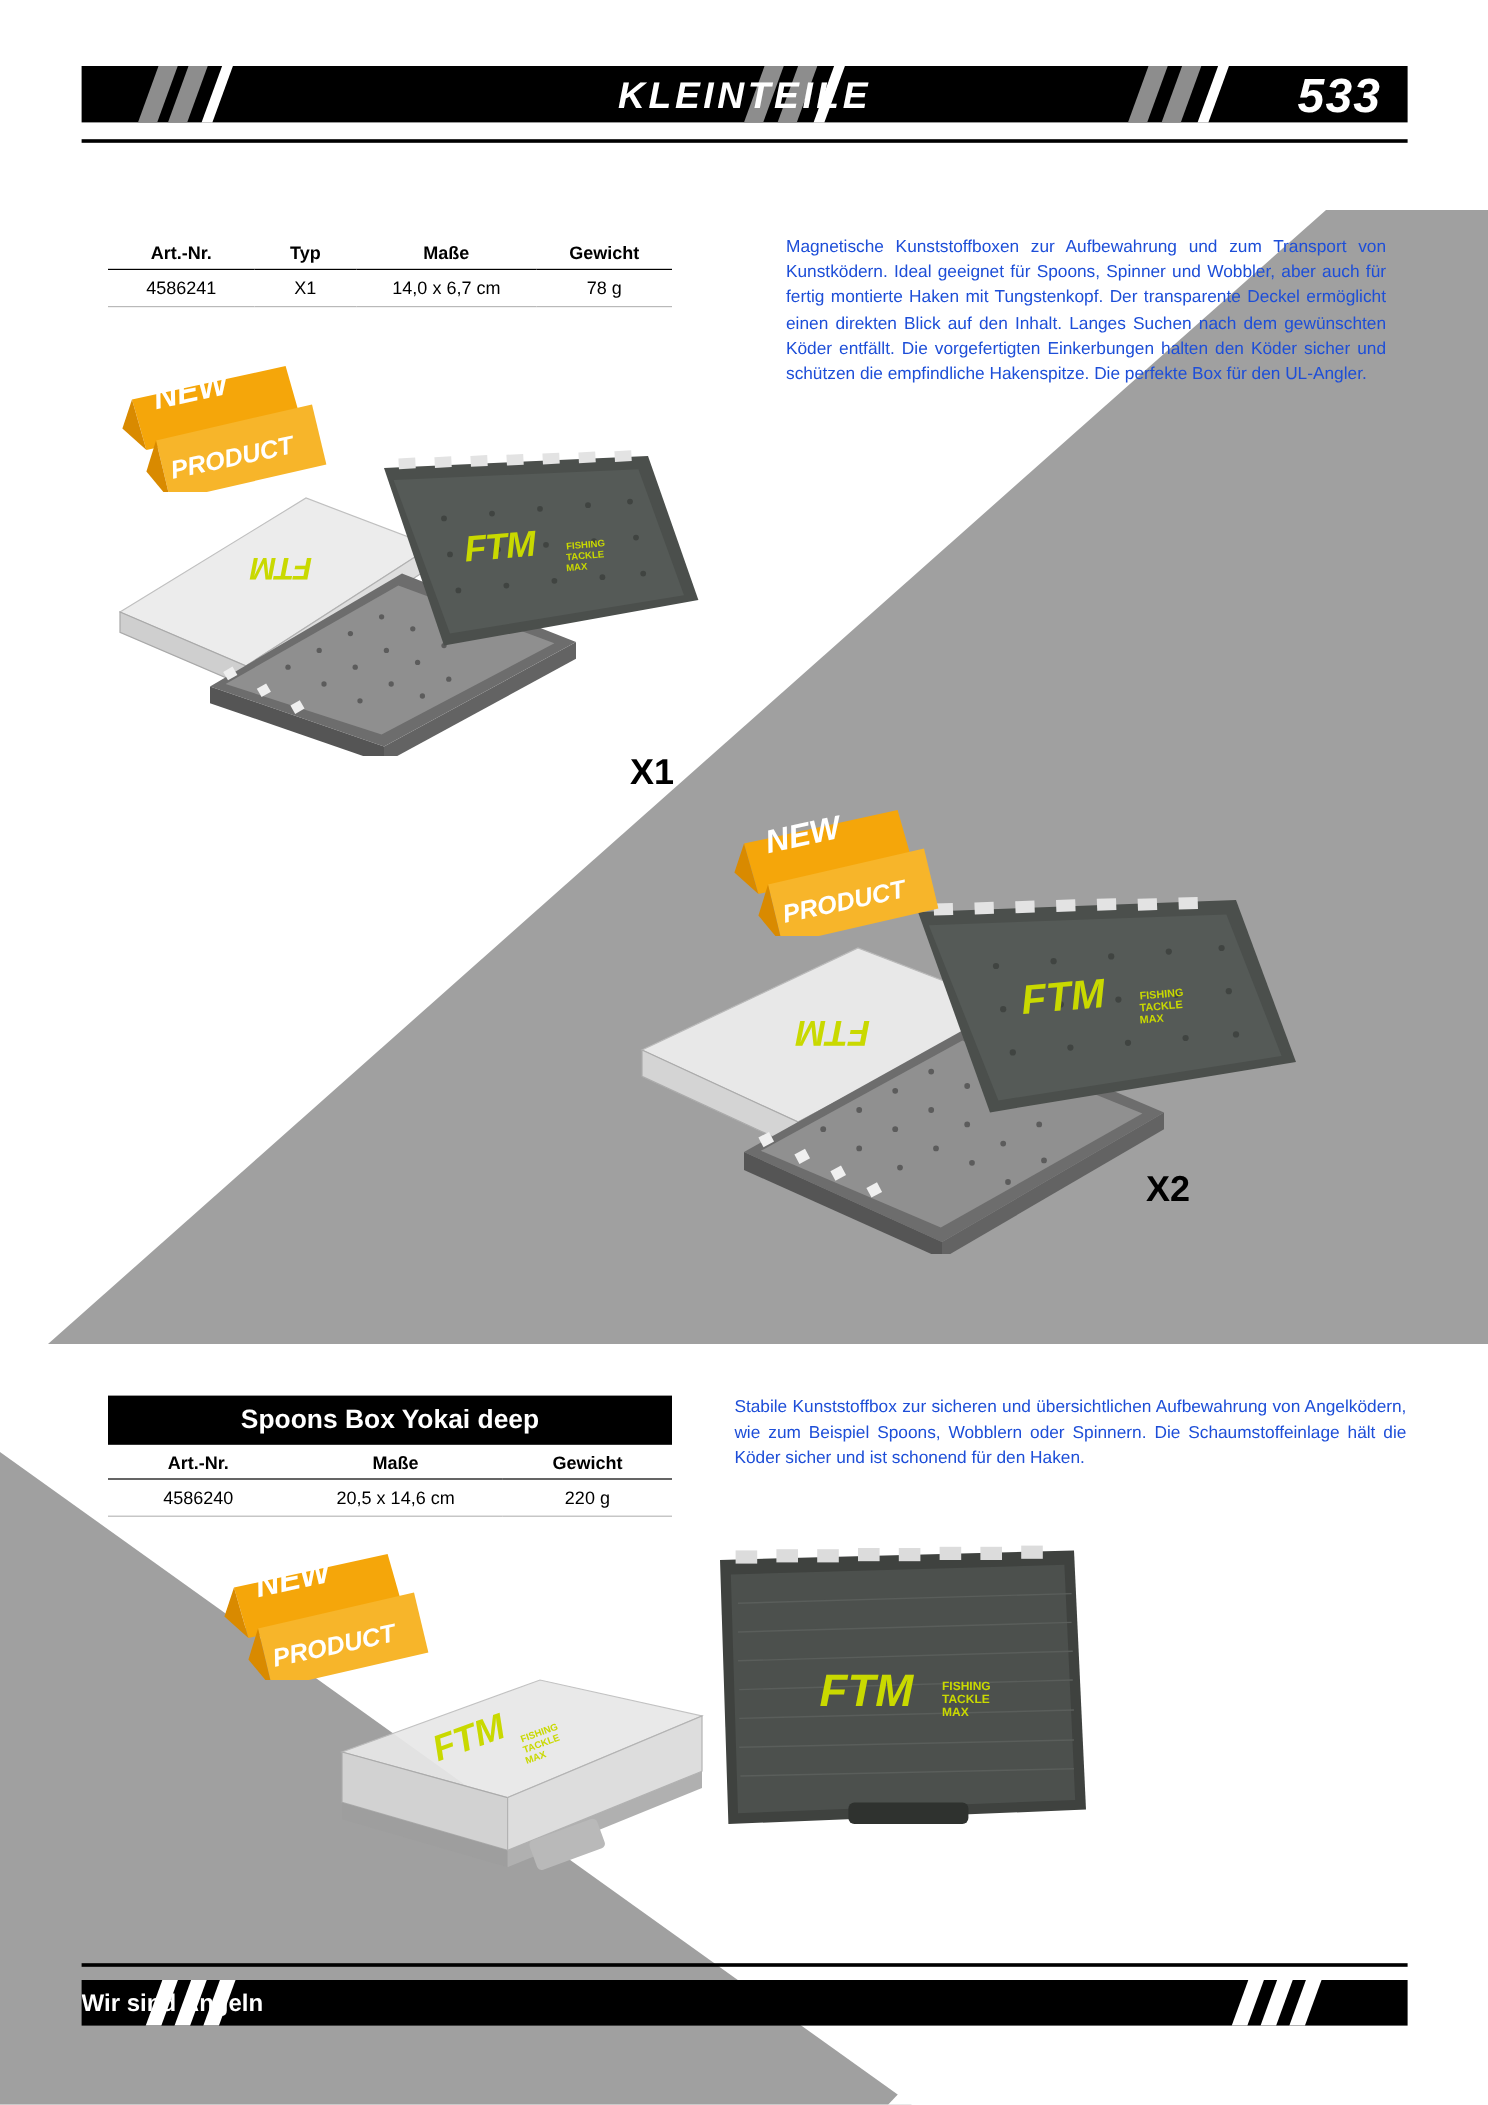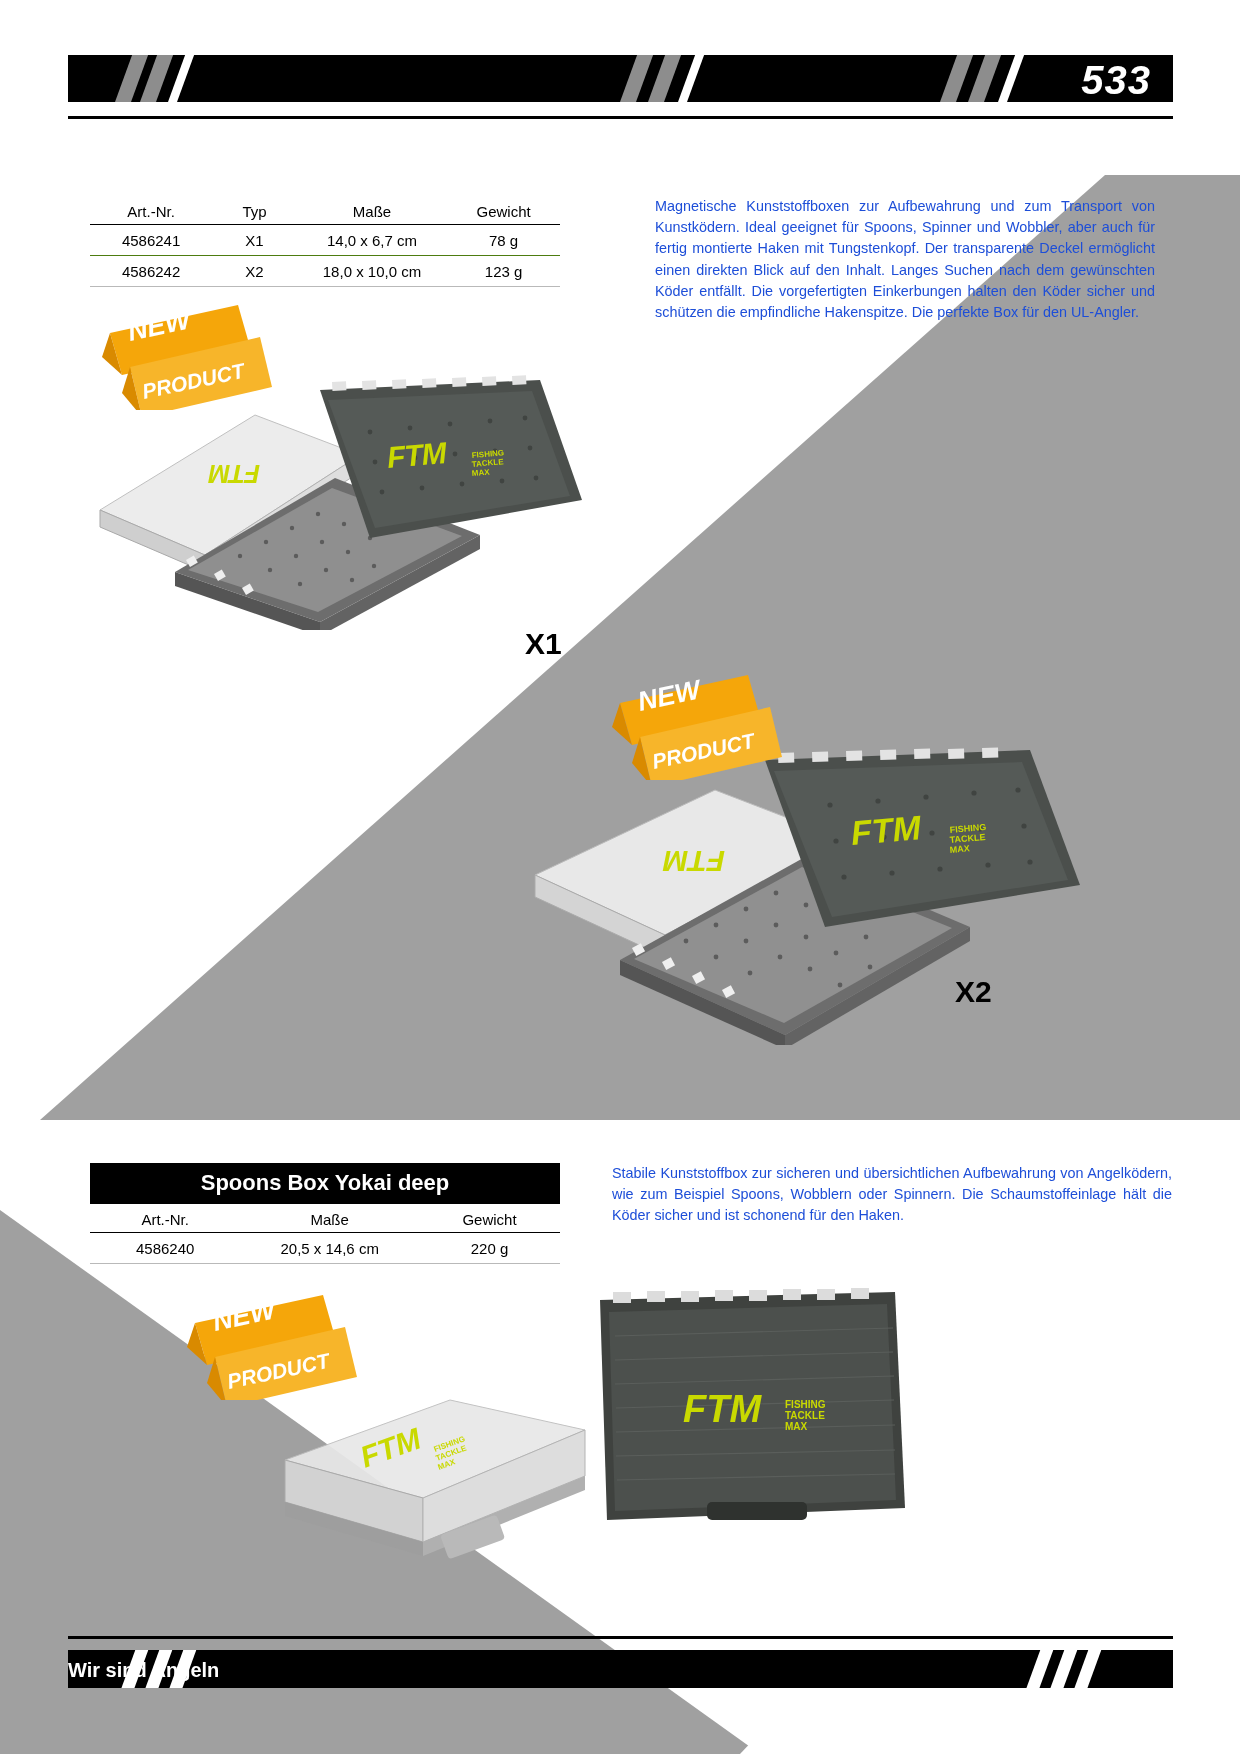--- a/index.html
+++ b/index.html
@@ -61,21 +61,21 @@
   }
 
   
   .table-block { position:absolute; z-index:6; }
   .table-title {
     background:#000; color:#fff; text-align:center;
     font-weight:bold; font-size:22px; padding:7px 0 8px 0;
   }
   table.spec { border-collapse:collapse; width:100%; background:transparent; }
   table.spec th {
-    font-size:15px; font-weight:normal; color:#000;
+    font-size:15px; font-weight:bold; color:#000;
     padding:7px 0 4px 0; border-bottom:1.5px solid #000;
     text-align:center;
   }
   table.spec td {
     font-size:15px; color:#000; padding:7px 0 6px 0;
     text-align:center; border-bottom:1px solid #4d7c0f;
   }
   table.spec tr:last-child td { border-bottom:1px solid #b9b9b9; }
 
   
@@ -118,46 +118,41 @@
 <div class="header">
   <div class="slash" style="left:55px;"></div>
   <div class="slash" style="left:80px;"></div>
   <div class="slash w" style="left:108px;width:9px;"></div>
   <div class="slash" style="left:560px;"></div>
   <div class="slash" style="left:588px;"></div>
   <div class="slash w" style="left:618px;width:9px;"></div>
   <div class="slash" style="left:880px;"></div>
   <div class="slash" style="left:908px;"></div>
   <div class="slash w" style="left:938px;width:9px;"></div>
+  <div class="header-title">KLEINTEILE</div>
   <div class="page-num">533</div>
 </div>
 <div class="header-rule"></div>
 
 <div class="table-block" style="left:90px; top:196px; width:470px;">
   <table class="spec">
     <thead>
       <tr>
         <th style="width:26%">Art.-Nr.</th>
         <th style="width:18%">Typ</th>
         <th style="width:32%">Maße</th>
         <th style="width:24%">Gewicht</th>
       </tr>
     </thead>
     <tbody>
       <tr>
         <td>4586241</td>
         <td>X1</td>
         <td>14,0 x 6,7 cm</td>
         <td>78 g</td>
-      </tr>
-      <tr>
-        <td>4586242</td>
-        <td>X2</td>
-        <td>18,0 x 10,0 cm</td>
-        <td>123 g</td>
       </tr>
     </tbody>
   </table>
 </div>
 
 <div class="copy" style="left:655px; top:196px; width:500px;">Magnetische Kunststoffboxen zur Aufbewahrung und zum Transport von Kunstködern. Ideal geeignet für Spoons, Spinner und Wobbler, aber auch für fertig montierte Haken mit Tungstenkopf. Der transparente Deckel ermöglicht einen direkten Blick auf den Inhalt. Langes Suchen nach dem gewünschten Köder entfällt. Die vorgefertigten Einkerbungen halten den Köder sicher und schützen die empfindliche Hakenspitze. Die perfekte Box für den UL-Angler.</div>
 
 <div class="newflag" style="left:100px; top:295px;">
   <svg width="190" height="115" viewBox="0 0 190 115">
     <polygon points="10,38 138,10 150,52 22,80" fill="#f5a60a"></polygon>

